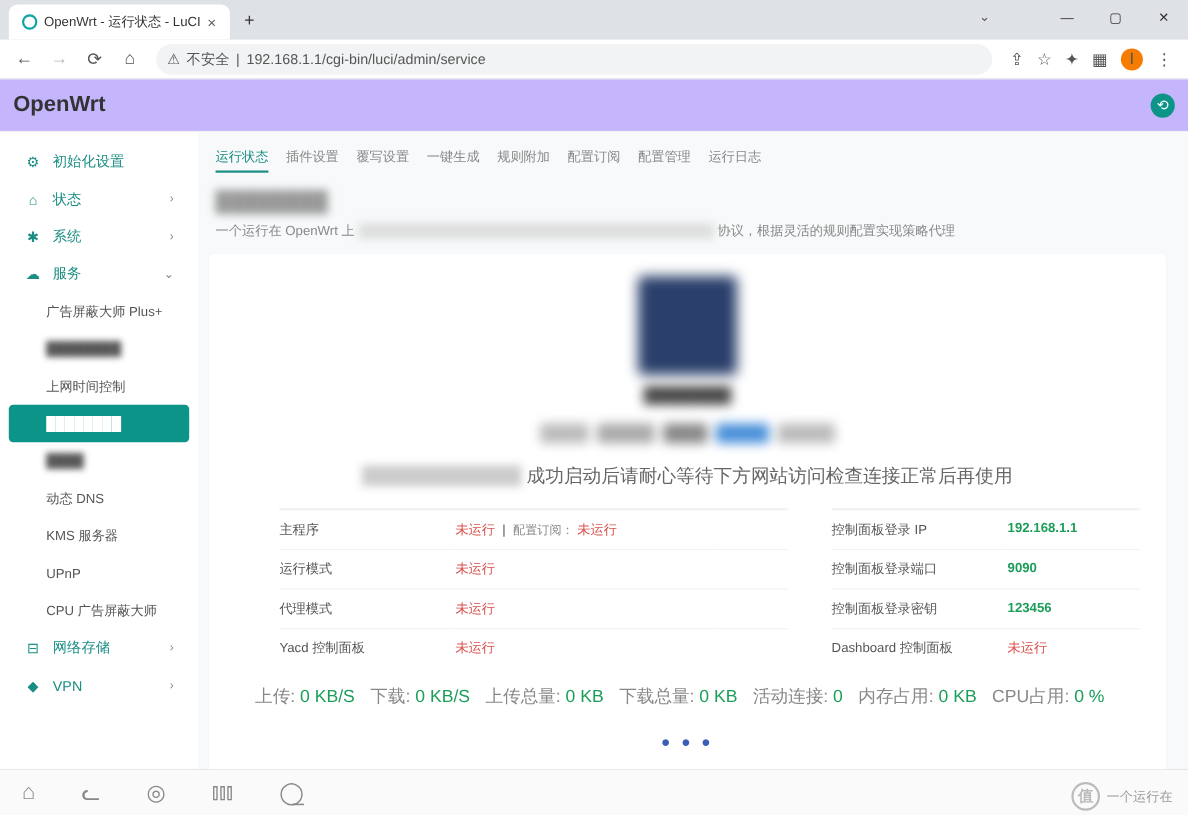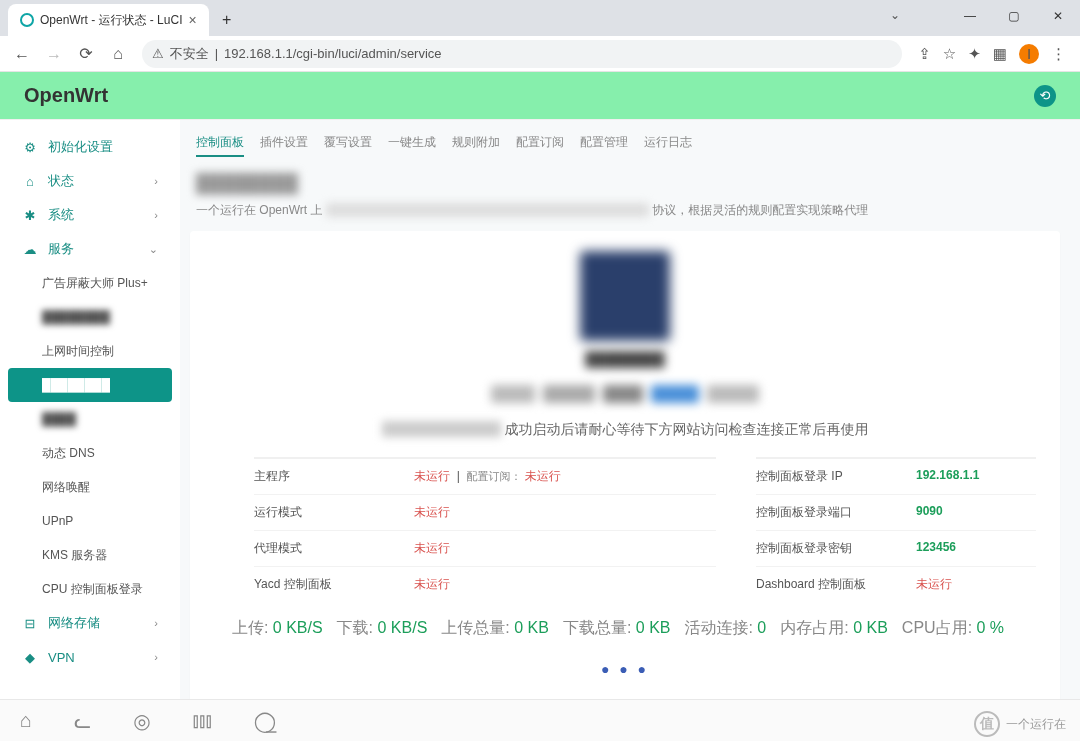--- a/index.html
+++ b/index.html
@@ -22,21 +22,21 @@
 .omnibox { flex: 1; height: 28px; background: #f1f3f4; border-radius: 14px; display: flex; align-items: center; padding: 0 10px; font-size: 13px; color: #555; gap: 6px; margin: 0 6px; }
 .omnibox .warn { font-size: 13px; }
 .omnibox .unsafe { color: #555; }
 .omnibox .url { color: #555; }
 .ext-icons { display: flex; gap: 12px; align-items: center; padding: 0 6px; }
 .ext-icons span { color: #555; font-size: 15px; cursor: pointer; }
 .avatar { width: 20px; height: 20px; border-radius: 50%; background: #f57c00; color: #fff; display: flex; align-items: center; justify-content: center; font-size: 11px; }
 
 
 .page { height: calc(741px - 72px - 42px); overflow: hidden; background: #f7f9fa; display: flex; flex-direction: column; }
-.page-header { height: 48px; background: #86efac; display: flex; align-items: center; padding: 0 24px; border-bottom: 1px solid #f0f0f0; }
+.page-header { height: 48px; background: #c4b5fd; display: flex; align-items: center; padding: 0 12px; border-bottom: 1px solid #f0f0f0; }
 .brand { font-size: 20px; font-weight: 700; color: #333; }
 .header-right { margin-left: auto; }
 .refresh-icon { width: 22px; height: 22px; border-radius: 50%; background: #0d9488; display: flex; align-items: center; justify-content: center; color: #fff; font-size: 13px; }
 
 .page-body { flex: 1; display: flex; overflow: hidden; }
 
 
 .sidebar { width: 180px; background: #fff; overflow-y: auto; padding: 10px 0; }
 .side-item { display: flex; align-items: center; height: 34px; padding: 0 22px; font-size: 13px; color: #1a8e84; cursor: pointer; gap: 10px; }
 .side-item .caret { margin-left: auto; font-size: 11px; color: #888; }
@@ -53,21 +53,21 @@
 .section-title { font-size: 18px; font-weight: 600; color: #999; padding: 6px 6px 4px; filter: blur(4px); }
 .section-desc { font-size: 12px; color: #888; padding: 4px 6px 12px; }
 .section-desc span.blur { filter: blur(4px); background: #ddd; color: transparent; border-radius: 2px; }
 
 .card { background: #fff; border-radius: 4px; padding: 20px 24px; box-shadow: 0 1px 2px rgba(0,0,0,0.04); }
 .hero { text-align: center; }
 .hero-img { width: 90px; height: 90px; margin: 0 auto 10px; background: #2a3f6b; filter: blur(6px); border-radius: 4px; }
 .hero-title { font-size: 14px; font-weight: 600; color: #444; margin-bottom: 18px; filter: blur(5px); }
 .badges { display: flex; justify-content: center; gap: 8px; margin-bottom: 18px; filter: blur(5px); }
 .badges span { display: inline-block; height: 18px; border-radius: 2px; }
-.hero-info { font-size: 14px; color: #666; margin-bottom: 18px; }
+.hero-info { font-size: 17px; color: #666; margin-bottom: 18px; }
 .hero-info .blur { filter: blur(4px); background: #ccc; color: transparent; }
 
 .status-grid { display: grid; grid-template-columns: 200px 240px 1fr 200px 120px; font-size: 12px; }
 .status-row { display: contents; }
 .status-row > div { padding: 9px 0; border-top: 1px solid #f2f2f2; color: #555; }
 .status-row:first-child > div { border-top: 2px solid #f0f0f0; }
 .lbl { color: #555; margin-left: 40px; }
 .val-red { color: #d9534f; font-weight: 500; }
 .val-green { color: #1c9e5a; font-weight: 700; }
 .midtxt { color: #888; font-size: 11px; }
@@ -151,38 +151,37 @@
           <span class="side-ico">☁</span>
           <span>服务</span>
           <span class="caret">⌄</span>
         </div>
         <div class="side-sub">广告屏蔽大师 Plus+</div>
         <div class="side-sub blur">████████</div>
         <div class="side-sub">上网时间控制</div>
         <div class="side-sub active">████████</div>
         <div class="side-sub blur">████</div>
         <div class="side-sub">动态 DNS</div>
-        <div class="side-sub">网络唤醒</div>
+        <div class="side-sub">KMS 服务器</div>
         <div class="side-sub">UPnP</div>
-        <div class="side-sub">KMS 服务器</div>
-        <div class="side-sub">CPU 控制面板登录</div>
+        <div class="side-sub">CPU 广告屏蔽大师</div>
         <div class="side-item">
           <span class="side-ico">⊟</span>
           <span>网络存储</span>
           <span class="caret">›</span>
         </div>
         <div class="side-item">
           <span class="side-ico">◆</span>
           <span>VPN</span>
           <span class="caret">›</span>
         </div>
       </div>
     <div class="main">
       <div class="tabs" id="ctabs">
-          <span class="tab-item active">控制面板</span>
+          <span class="tab-item active">运行状态</span>
           <span class="tab-item">插件设置</span>
           <span class="tab-item">覆写设置</span>
           <span class="tab-item">一键生成</span>
           <span class="tab-item">规则附加</span>
           <span class="tab-item">配置订阅</span>
           <span class="tab-item">配置管理</span>
           <span class="tab-item">运行日志</span>
         </div>
       <div class="section-title">████████</div>
       <div class="section-desc">

